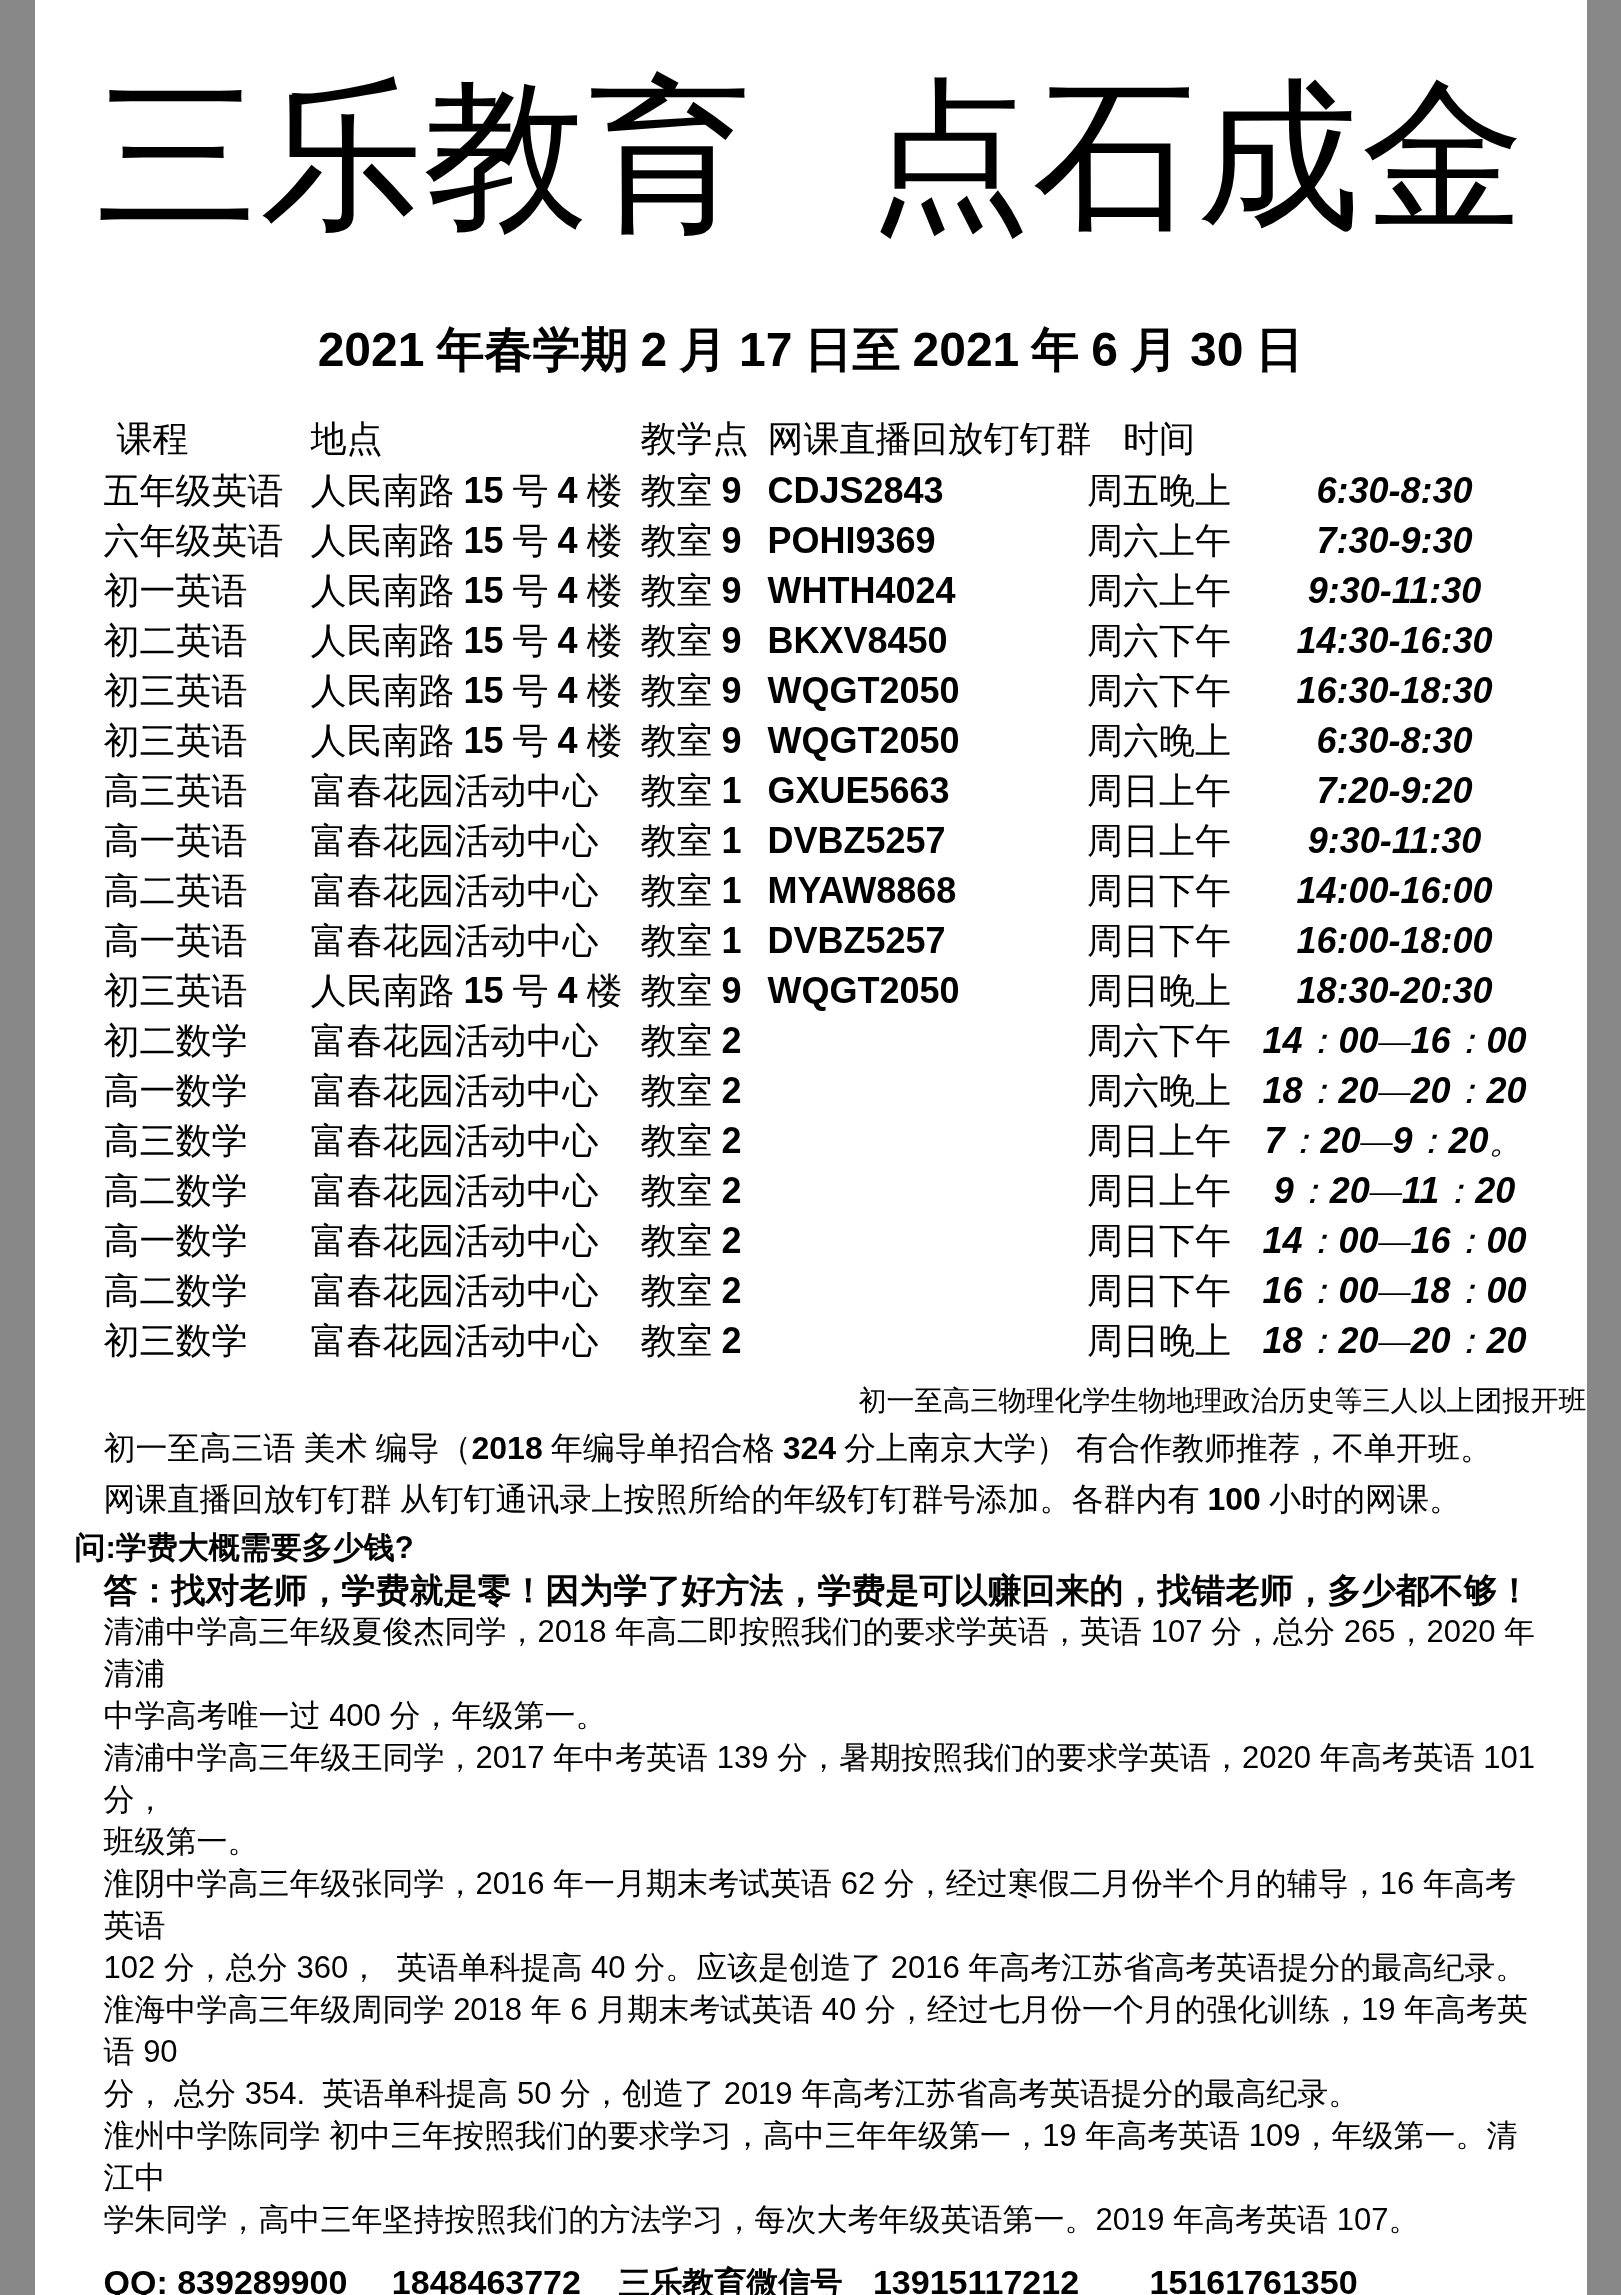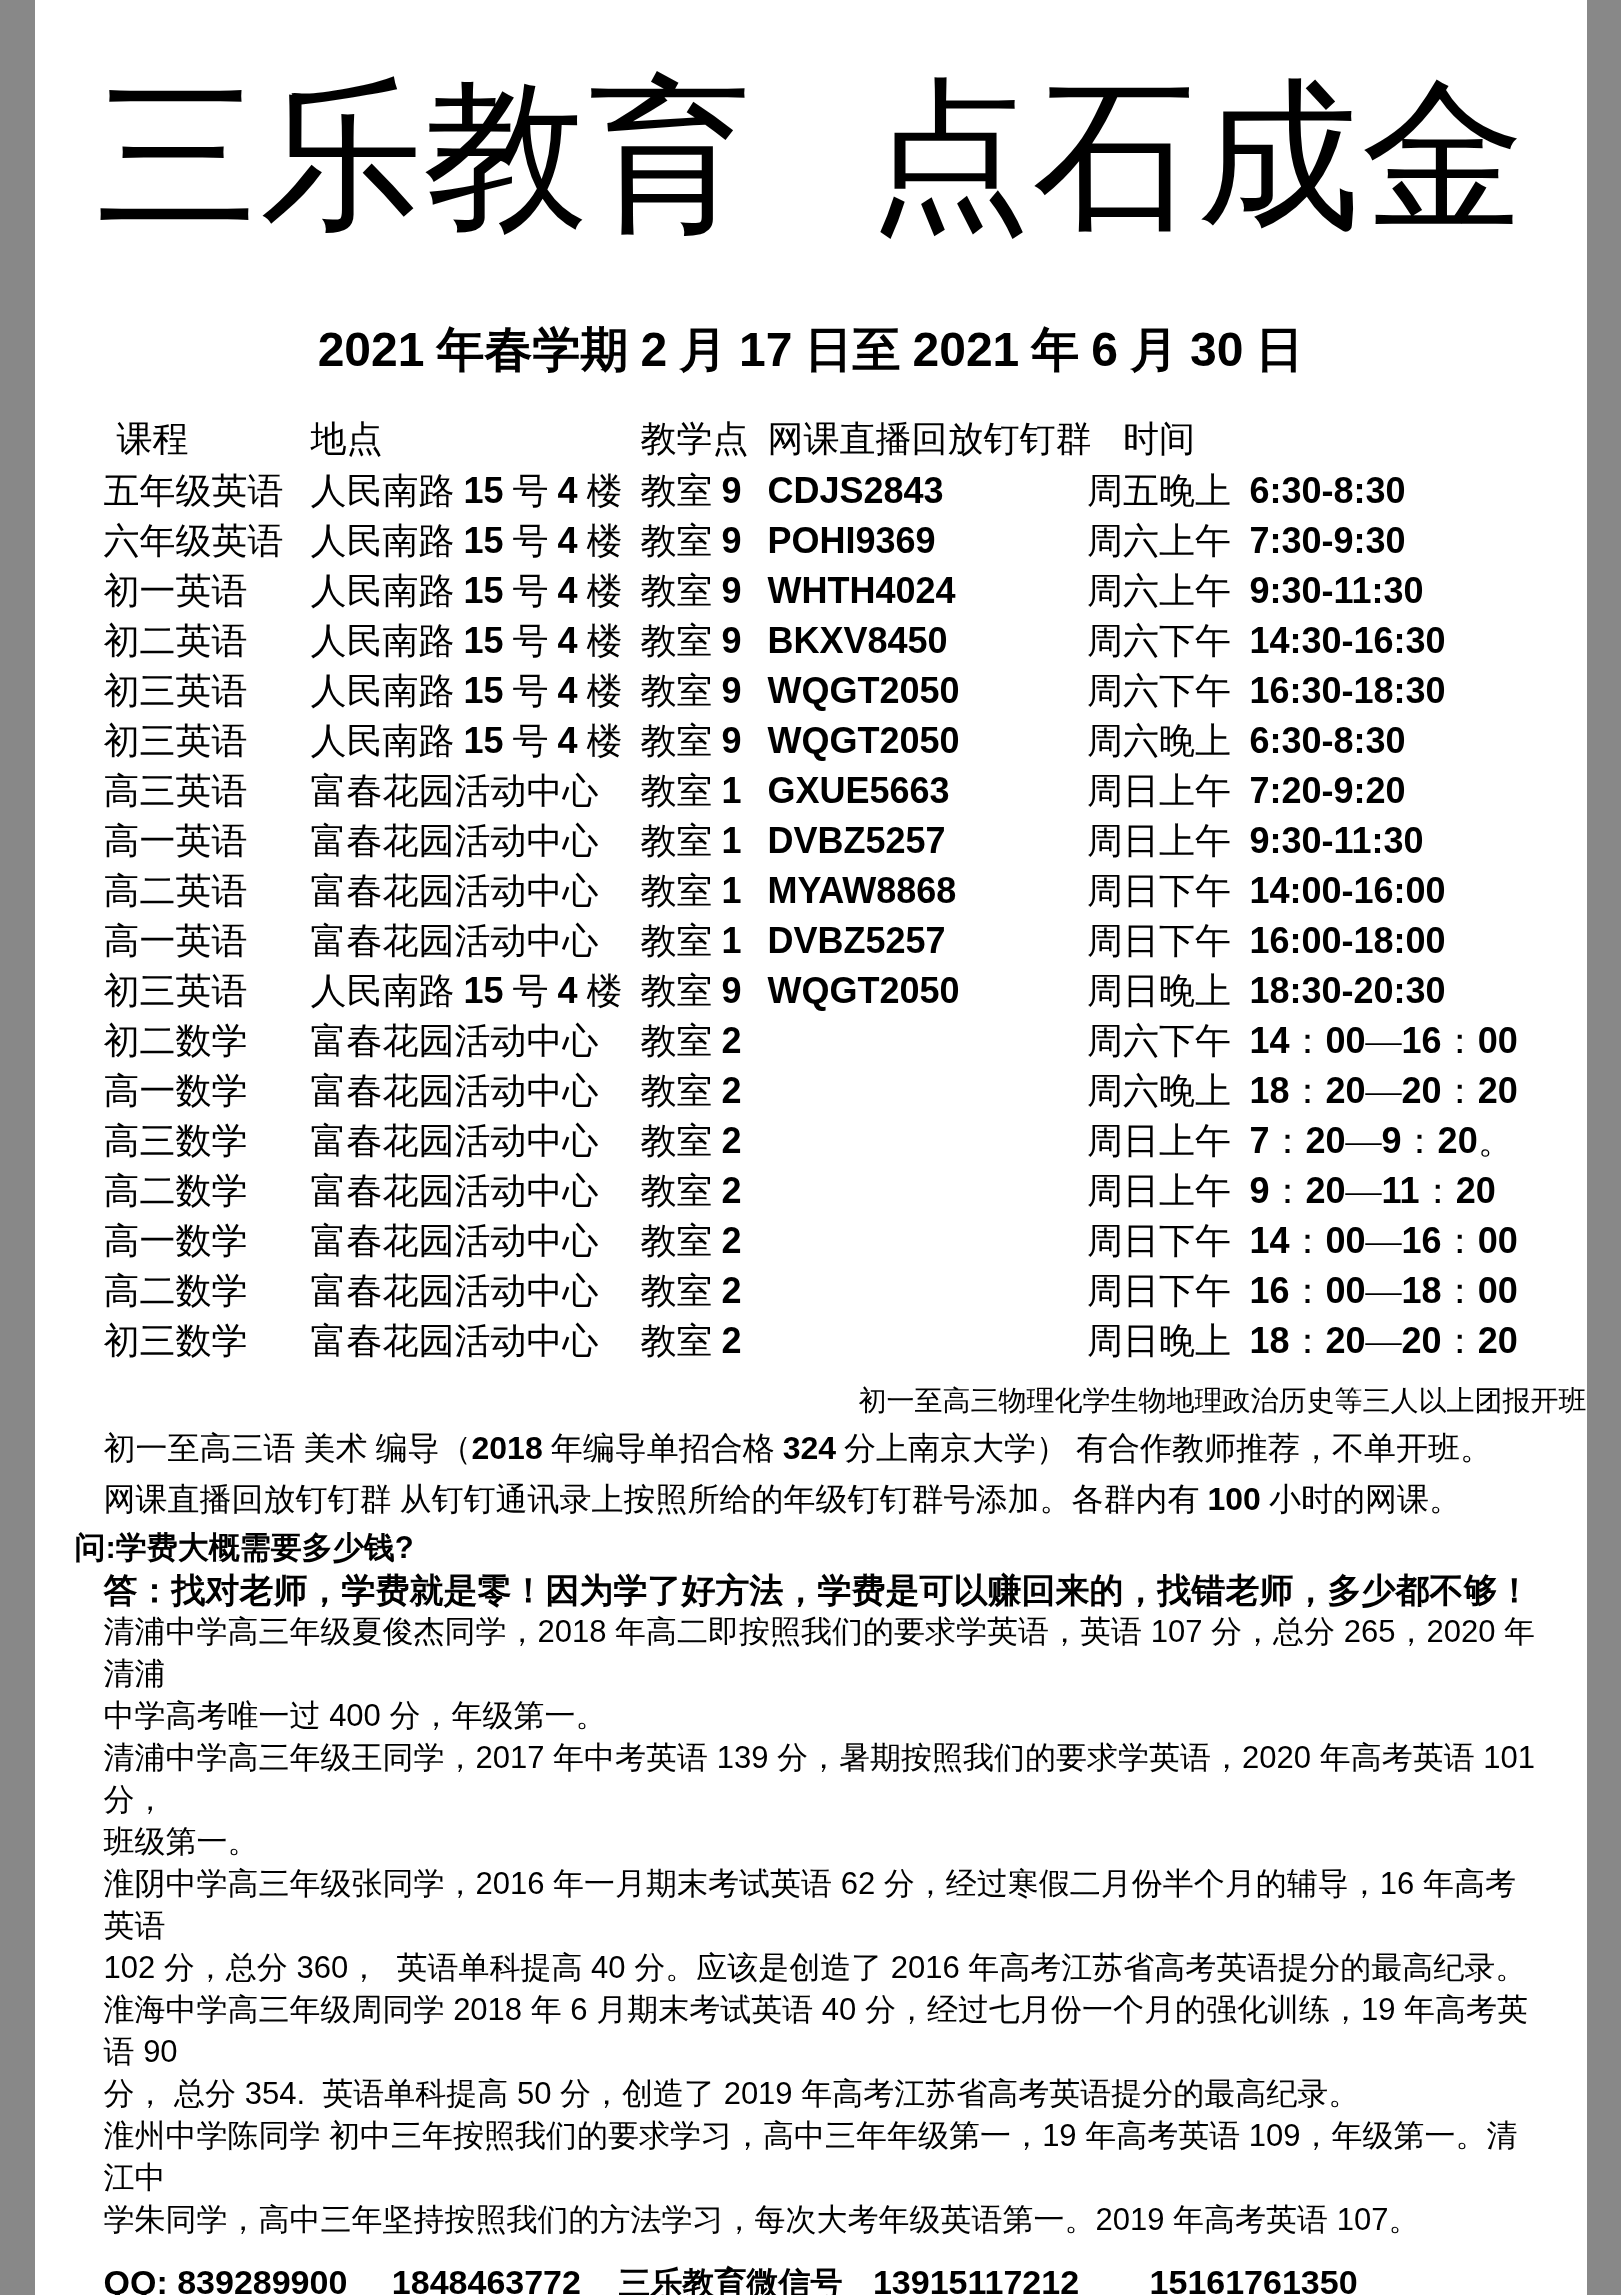--- a/index.html
+++ b/index.html
@@ -19,21 +19,21 @@
   .date-line{font-size:48px;line-height:91px;}
   .dates .num{font-weight:bold;}
 
   .schedule{margin:20px 0 0 69px;font-size:36px;}
   .trow{display:grid;grid-template-columns:207px 330px 127px 301px 181px 290px;height:50px;line-height:50px;}
   .thead{height:48px;line-height:48px;margin-bottom:2.9px;}
   .cell{overflow:visible;}
   .thead .c-course{padding-left:13px;}
   .thead .c-code{white-space:nowrap;font-weight:normal;}
   .c-day{text-align:center;}
-  .c-time{}
+  .c-time{text-align:center;font-style:italic;}
   .schedule .num{font-weight:bold;}
 
   .num{font-family:"Liberation Sans","DejaVu Sans",sans-serif;}
   .gothic{font-family:"Liberation Sans","DejaVu Sans",sans-serif;}
 
   .centerline{margin-top:12px;text-align:right;font-size:28px;line-height:45px;}
   .serifpara .para{margin-left:69px;margin-right:43px;font-size:32px;line-height:51px;}
   .serifpara .num{font-weight:bold;}
 
   .q{margin-top:1.4px;text-align:left;font-size:31px;line-height:43px;font-weight:bold;margin-left:40px;}

